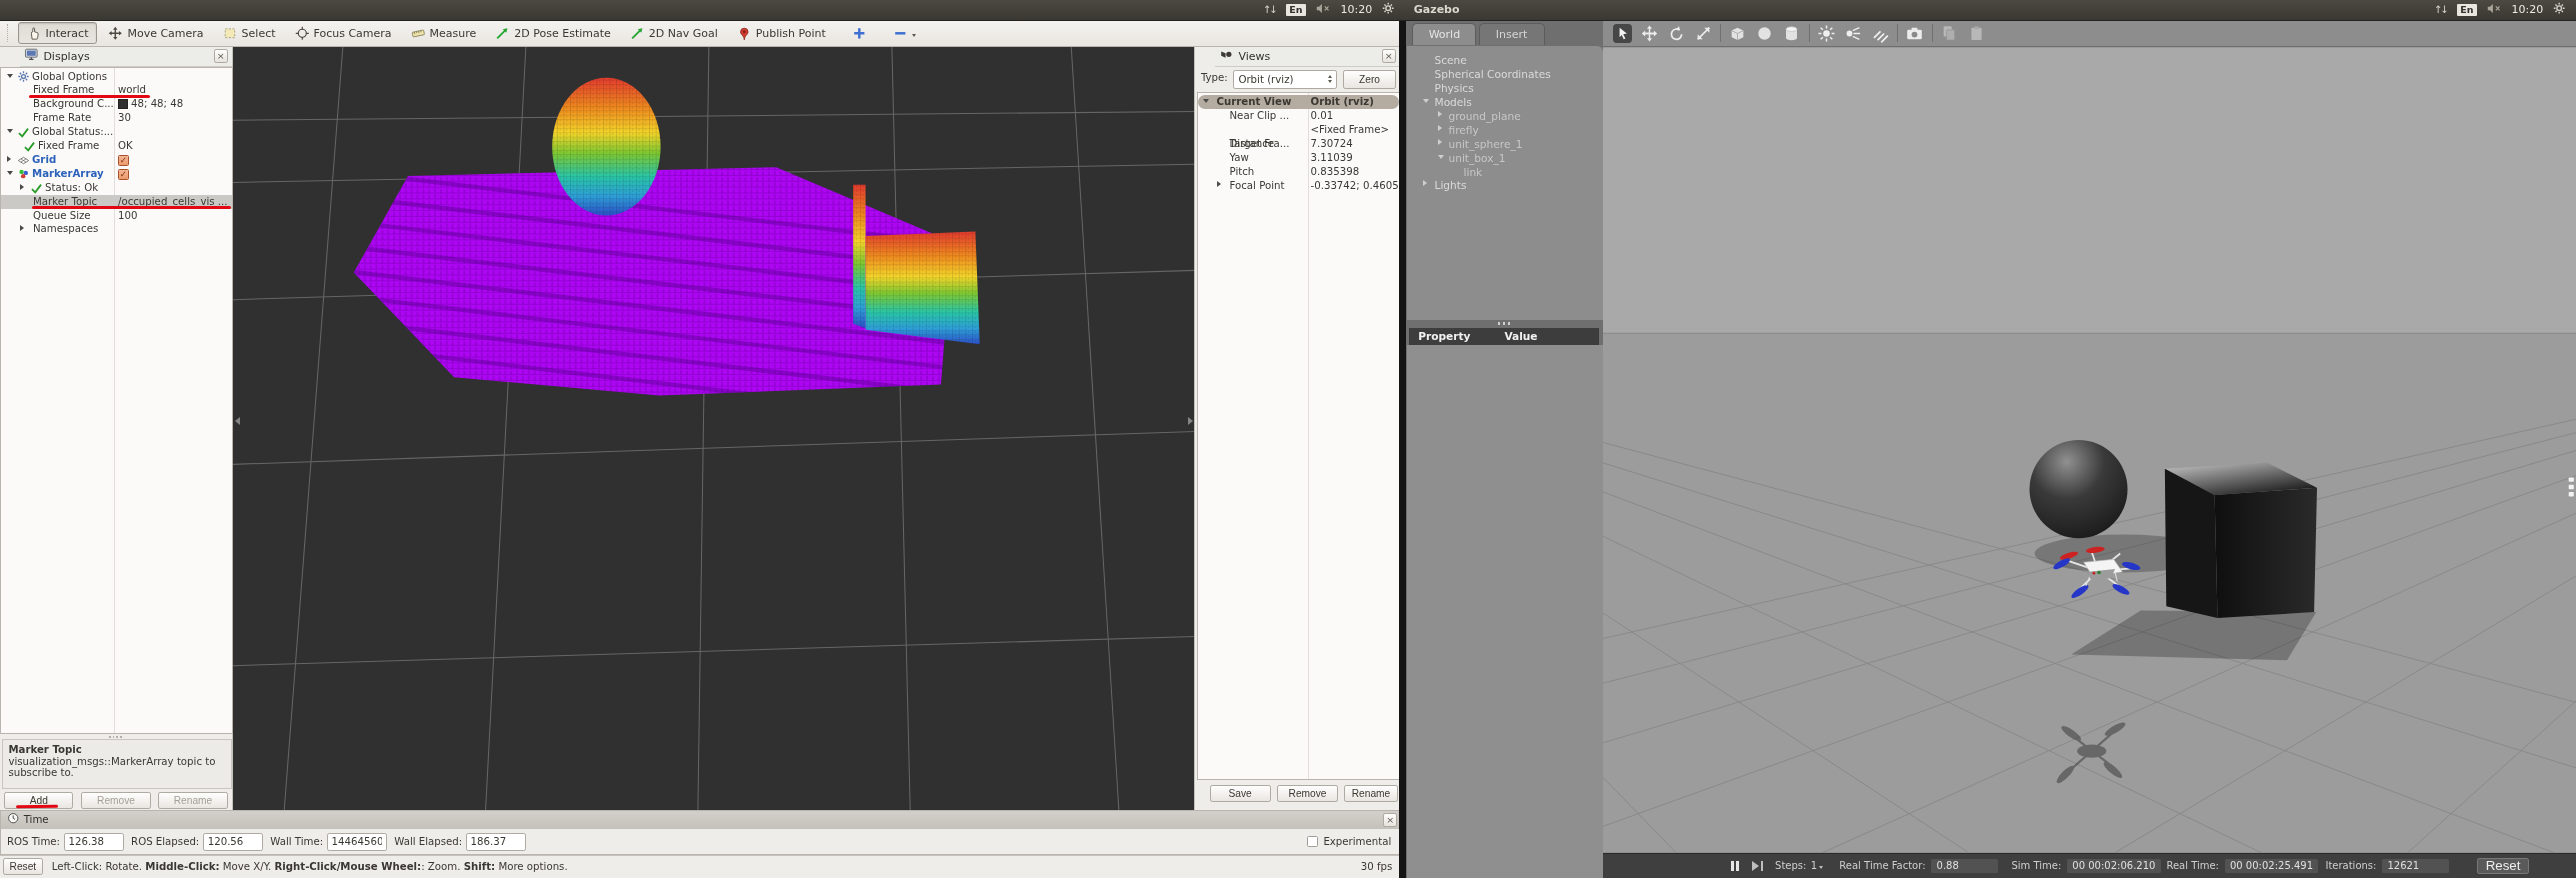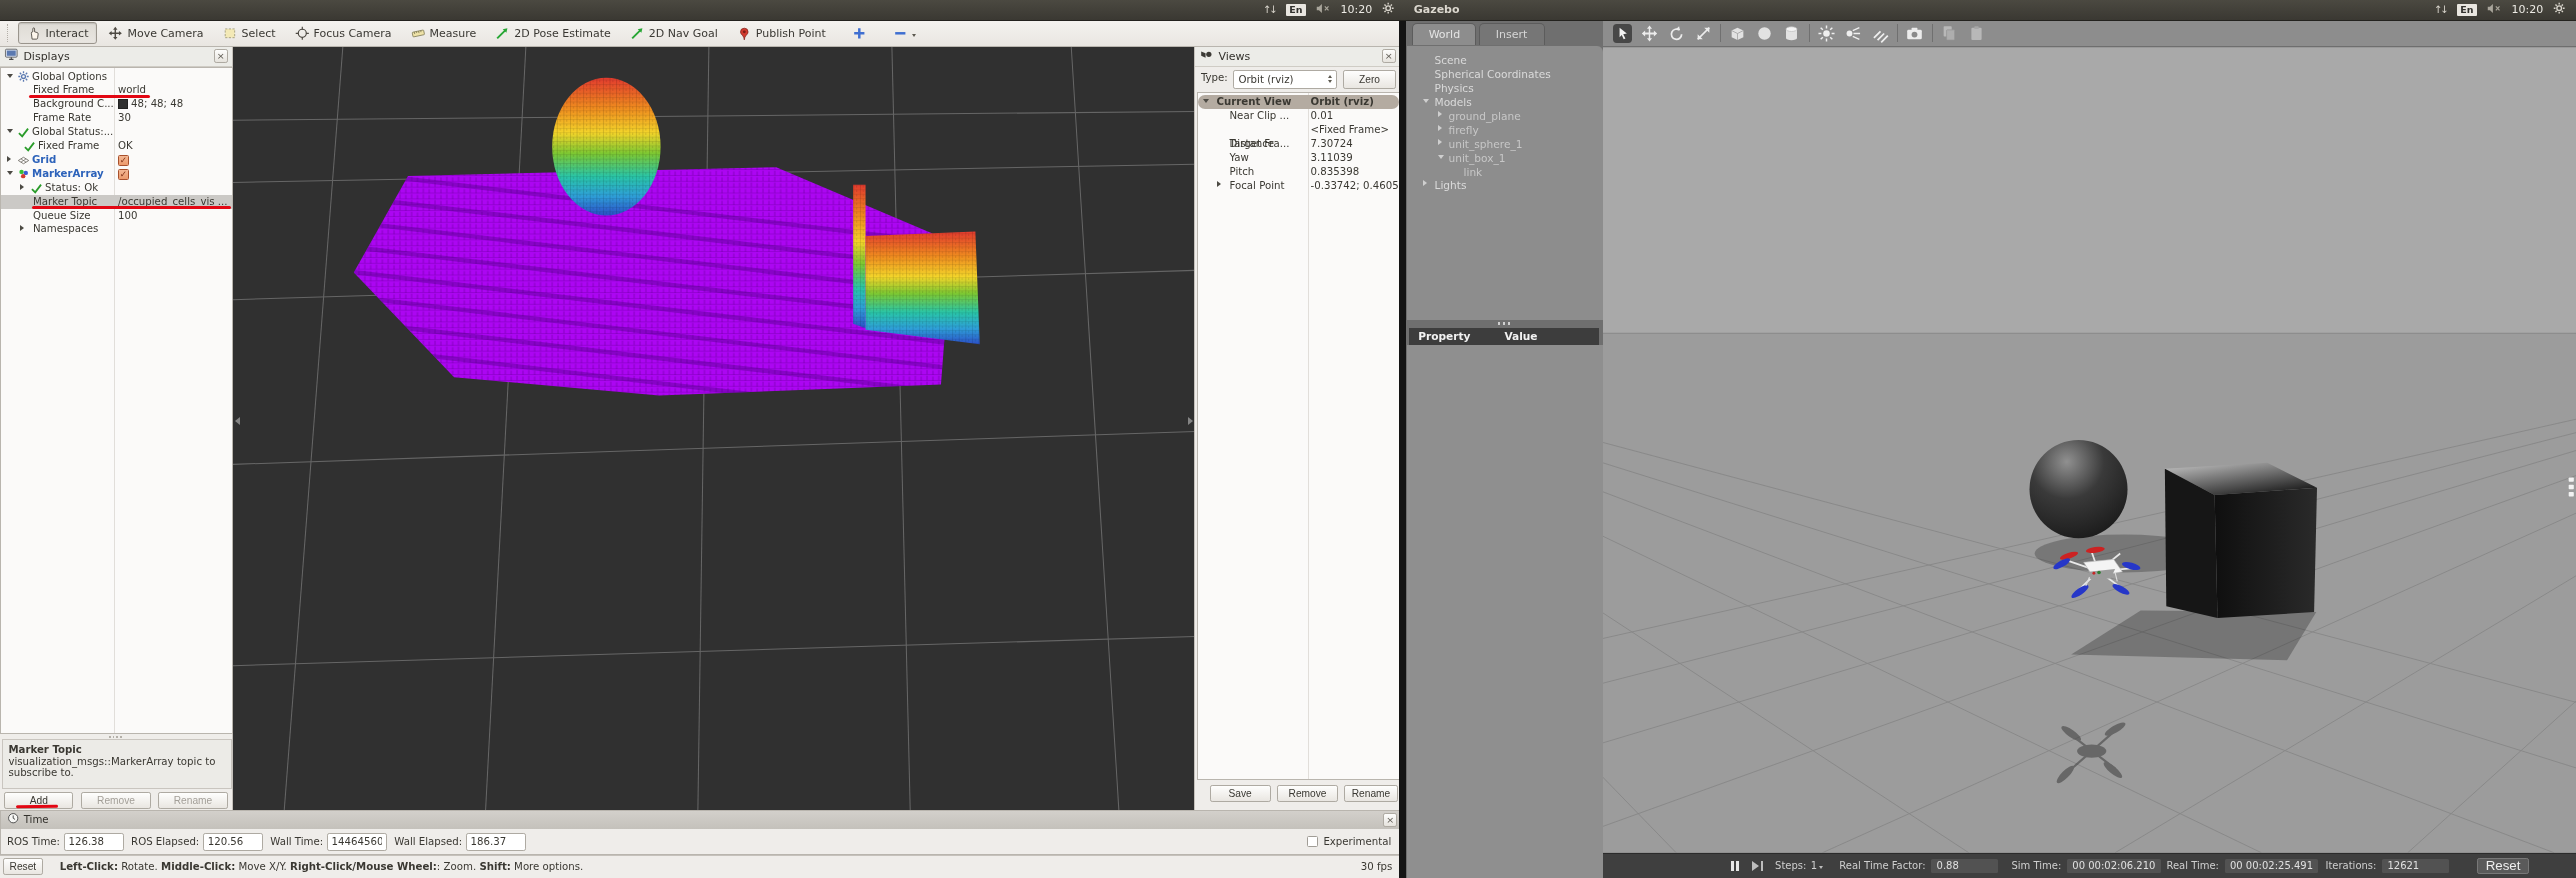--- a/index.html
+++ b/index.html
@@ -16,21 +16,21 @@
   .clock { color:#eceae4; font-size:11px; }
 
   
   #rviz-win { position:absolute; left:0; top:20.5px; width:1405px; height:858px; background:#efedea; }
   #rviz-toolbar { position:absolute; left:0; top:0; width:1405px; height:26px; background:linear-gradient(#f4f2ef,#e9e6e1);
                   border-bottom:0.7px solid #b9b5ae; display:flex; align-items:center; gap:4.4px; padding-left:7.3px; }
   .tool-btn { display:inline-flex; align-items:center; gap:4.4px; height:22px; padding:0 7.3px; font-size:11px; color:#3a3833; border-radius:2.9px; }
   .tool-btn.active { background:linear-gradient(#dedbd5,#e9e6e1); border:0.7px solid #9a958d; box-shadow:inset 0 0.7px 1.5px rgba(0,0,0,.18); }
   .toolbar-handle { width:3.7px; height:17.6px; border-left:1.5px dotted #b3afa8; margin-right:2.9px; }
 
-  .panel { position:absolute; background:#efedea; }
+  .panel { position:absolute; background:#efedea;padding-left:20px; }
   .panel-header { height:20.5px; display:flex; align-items:center; gap:4.4px; padding:0 4.4px; font-size:11px; color:#33312c;
                   background:#ecece8; border-bottom:0.7px solid #cfccc5; }
   .close-btn { margin-left:auto; width:14px; height:14px; border:0.7px solid #aeaaa2; border-radius:2.2px;
                background:linear-gradient(#fdfdfc,#e6e3dd); color:#5a574f; font-size:9.5px; line-height:11.7px; text-align:center; }
   .tree-box { position:absolute; background:#fbfaf9; border:0.7px solid #b9b5ae; overflow:hidden; }
   .col-divider { position:absolute; top:0; bottom:0; width:0.7px; background:#e1deda; }
   .tree-row { position:absolute; left:0; right:0; height:14px; line-height:14px; font-size:10.2px; color:#3a3832; }
   .tree-row.selected { background:#cbc9c6; }
   .tree-row.v-selected { background:#b4aba1; font-weight:bold; }
   .tr-label.blue { color:#2c62ba; font-weight:bold; }
@@ -497,21 +497,21 @@
           </span>
         </div>
       <div class="exp-box">
         <span class="exp-check"></span>
         <span>Experimental</span>
       </div>
     </div>
 
     <div id="rviz-status">
       <button class="std-btn" id="reset-btn-rviz">Reset</button>
-      <span class="hint" id="status-hint"><span style="font-weight: bold; margin-left: 8px;">Left-Click:</span><span> Rotate. </span><span style="font-weight: bold;">Middle-Click:</span><span> Move X/Y. </span><span style="font-weight: bold;">Right-Click/Mouse Wheel:</span><span>: Zoom. </span><span style="font-weight: bold;">Shift:</span><span> More options.</span></span>
+      <span class="hint" id="status-hint"><span style="font-weight: normal;">Left-Click:</span><span> Rotate. </span><span style="font-weight: bold;">Middle-Click:</span><span> Move X/Y. </span><span style="font-weight: bold;">Right-Click/Mouse Wheel:</span><span>: Zoom. </span><span style="font-weight: bold;">Shift:</span><span> More options.</span></span>
       <span class="fps">30 fps</span>
     </div>
   </div>
 
   <div id="mon-gap"></div>
 
   <div class="topbar" style="left:1405px; width:1171px;">
     <span class="win-title">Gazebo</span>
     <div class="tray">
       <span class="arrows">↑↓</span>

